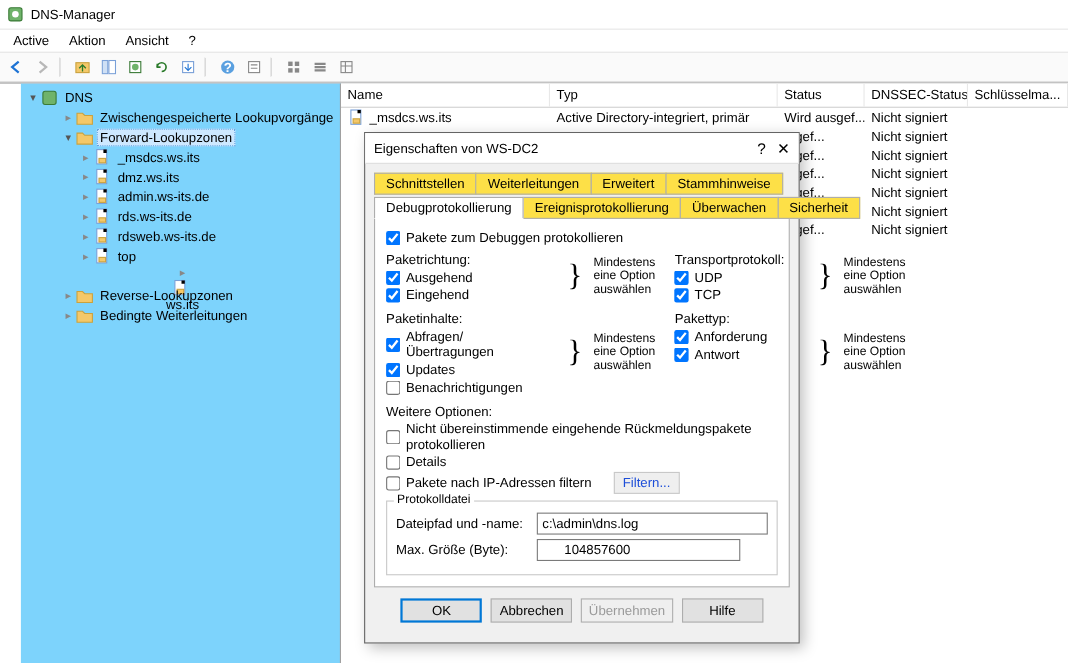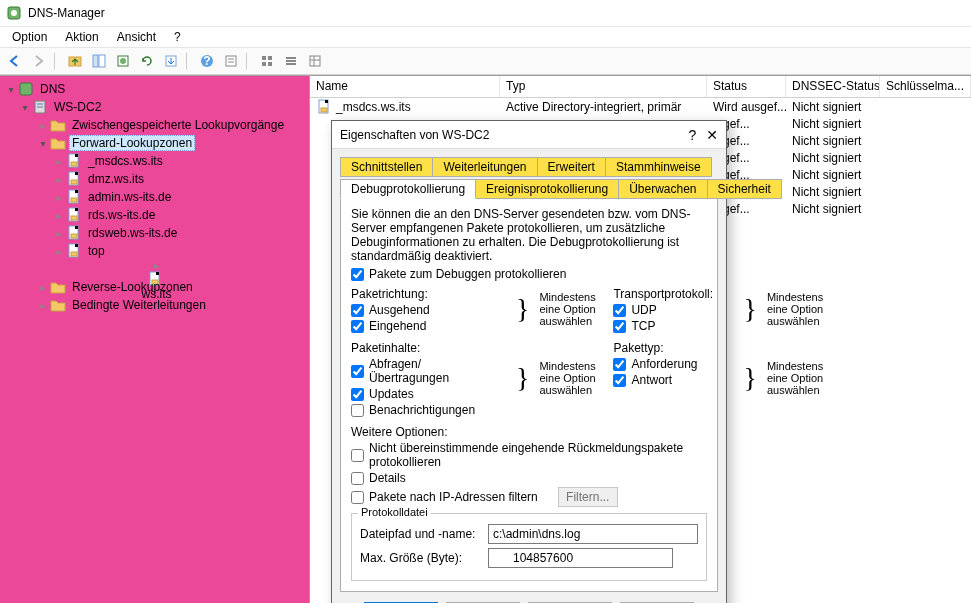--- a/index.html
+++ b/index.html
@@ -7,21 +7,21 @@
   .titlebar { height: 27px; display: flex; align-items: center; padding: 0 6px; background: #fff; border-bottom: 1px solid #e5e5e5; }
   .titlebar .app-icon { width: 16px; height: 16px; margin-right: 6px; }
   .titlebar .title { font-size: 12px; }
   .menubar { height: 20px; display: flex; align-items: center; padding: 0 4px; gap: 2px; }
   .menubar span { padding: 2px 8px; }
   .toolbar { height: 28px; border-top: 1px solid #e5e5e5; border-bottom: 1px solid #d0d0d0; display: flex; align-items: center; padding: 0 4px; gap: 2px; background: #fafafa; }
   .tbtn { width: 22px; height: 22px; display: flex; align-items: center; justify-content: center; border: 1px solid transparent; }
   .tbtn.sep { width: 6px; border-left: 1px solid #ccc; height: 18px; margin: 0 2px; }
 
   .client { display: flex; height: calc(603px - 27px - 20px - 28px); border-top: 1px solid #a0a0a0; }
-  .tree { width: 312px; border-right: 1px solid #a0a0a0; padding: 4px 0; overflow: hidden; background: #ec4899; }
+  .tree { width: 312px; border-right: 1px solid #a0a0a0; padding: 4px 0; overflow: hidden; background: #7dd3fc; margin-left: 19px; }
   .tree-row { display: flex; align-items: center; height: 18px; padding-left: 4px; white-space: nowrap; }
   .twisty { width: 14px; text-align: center; color: #666; font-size: 10px; }
   .twisty.open::before { content: "▾"; color: #555; }
   .twisty.closed::before { content: "▸"; color: #888; }
   .node-icon { width: 16px; height: 16px; margin: 0 3px 0 0; display: inline-flex; align-items: center; justify-content: center; }
   .tree-row.sel .label { background: #cde8ff; border: 1px dotted #66a3e0; padding: 0 2px; }
   .tree-row .label { padding: 0 3px; }
 
   .list { flex: 1; position: relative; background: #fff; }
   .list-header { display: flex; height: 22px; border-bottom: 1px solid #d0d0d0; background: #fff; }
@@ -59,21 +59,21 @@
   .hint { font-size: 11px; line-height: 12px; }
   .fieldset { border: 1px solid #c8c8c8; padding: 6px 8px 8px 8px; margin-top: 6px; position: relative; }
   .fieldset .legend { position: absolute; top: -8px; left: 6px; background: #fff; padding: 0 3px; font-size: 11px; }
   .frow { display: flex; align-items: center; gap: 8px; margin: 4px 0; }
   .frow label { width: 120px; }
   .frow input[type=text] { flex: 1; height: 20px; border: 1px solid #7a7a7a; padding: 0 4px; font-size: 12px; background: #fff; }
   .btnrow { display: flex; justify-content: center; gap: 8px; padding: 10px 0 10px 0; }
   .btn { min-width: 74px; height: 22px; border: 1px solid #adadad; background: #e1e1e1; }
   .btn.primary { border: 2px solid #0078d7; background: #e1e1e1; }
   .btn:disabled { color: #9a9a9a; background: #efefef; }
-  .filter-btn { min-width: 60px; height: 20px; border: 1px solid #c8c8c8; background: #efefef; color: #737373; margin-left: 20px; }
+  .filter-btn { min-width: 60px; height: 20px; border: 1px solid #c8c8c8; background: #efefef; color: #1d4ed8; margin-left: 20px; }
 
   
   .ic-folder { fill: #f4c869; stroke: #caa23e; }
   .ic-file { fill: #fff; stroke: #7aa0d8; }
   .ic-server { fill: #dcdcdc; stroke: #7a7a7a; }
   .ic-dns { fill: #6fb36a; stroke: #3a7a36; }
 </style>
 </head>
 <body>
 
@@ -81,21 +81,21 @@
   <span class="app-icon">
     <svg width="16" height="16">
         <rect class="ic-dns" x="2" y="2" width="12" height="12" rx="2"></rect>
         <circle cx="8" cy="8" r="3" fill="#fff"></circle>
       </svg>
   </span>
   <span class="title">DNS-Manager</span>
 </div>
 
 <div class="menubar">
-  <span>Option</span>
+  <span>Active</span>
   <span>Aktion</span>
   <span>Ansicht</span>
   <span>?</span>
 </div>
 
 <div class="toolbar">
   <div class="tbtn">
       <svg width="14" height="14">
         <path d="M9 2 L3 7 L9 12" fill="none" stroke="#1e73d4" stroke-width="2"></path>
       </svg>
@@ -179,31 +179,20 @@
 
   <div class="tree">
     <div class="tree-row" style="padding-left:4px">
       <span class="twisty open"></span>
       <span class="node-icon">
           <svg width="16" height="16">
             <rect class="ic-dns" x="2" y="2" width="12" height="12" rx="2"></rect>
           </svg>
         </span>
       <span class="label">DNS</span>
-    </div>
-    <div class="tree-row" style="padding-left:18px">
-      <span class="twisty open"></span>
-      <span class="node-icon">
-          <svg width="16" height="16">
-            <rect class="ic-server" x="3" y="2" width="10" height="12"></rect>
-            <rect x="5" y="4" width="6" height="2" fill="#9ac"></rect>
-            <rect x="5" y="7" width="6" height="2" fill="#9ac"></rect>
-          </svg>
-        </span>
-      <span class="label">WS-DC2</span>
     </div>
     <div id="tree-nodes">
         <div class="tree-row" style="padding-left: 36px;">
           <span class="twisty closed"></span>
           <span class="node-icon">
             <svg width="16" height="16">
               <path class="ic-folder" d="M1 4 h5 l2 2 h7 v8 h-14 z"></path>
             </svg>
           </span>
           <span class="label">Zwischengespeicherte Lookupvorgänge</span>
@@ -401,21 +390,20 @@
         <div class="tab">Stammhinweise</div>
       </div>
       <div style="display:flex;width:100%">
         <div class="tab active">Debugprotokollierung</div>
         <div class="tab">Ereignisprotokollierung</div>
         <div class="tab">Überwachen</div>
         <div class="tab">Sicherheit</div>
       </div>
     </div>
     <div class="tab-area">
-      <div class="desc">Sie können die an den DNS-Server gesendeten bzw. vom DNS-Server empfangenen Pakete protokollieren, um zusätzliche Debuginformationen zu erhalten. Die Debugprotokollierung ist standardmäßig deaktiviert.</div>
       <label class="chk">
         <input type="checkbox" checked="" style="">
         <span>Pakete zum Debuggen protokollieren</span>
       </label>
 
       <div class="two-col" style="margin-top:2px">
         <div class="colL">
           <div class="section-hdr">Paketrichtung:</div>
           <label class="chk">
               <input type="checkbox" checked="" style="">

